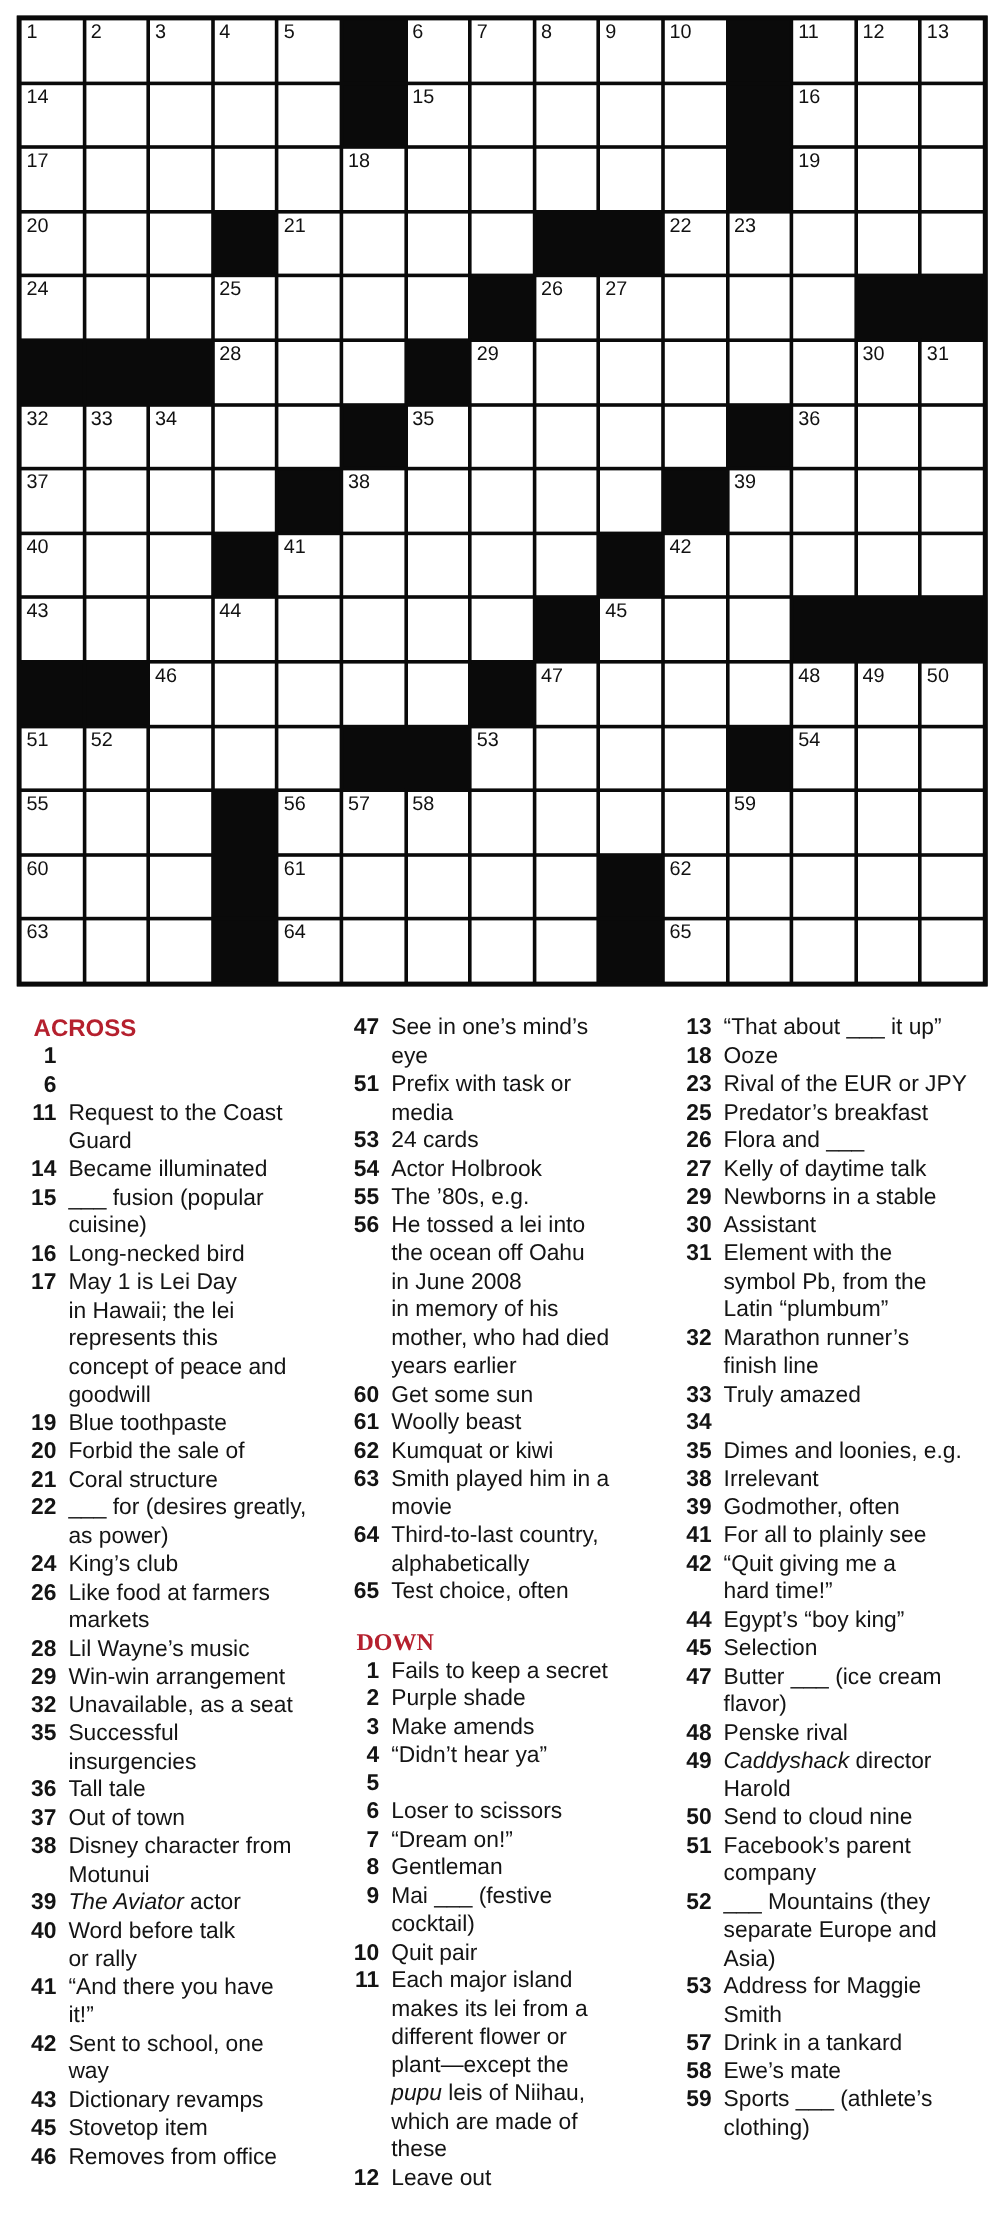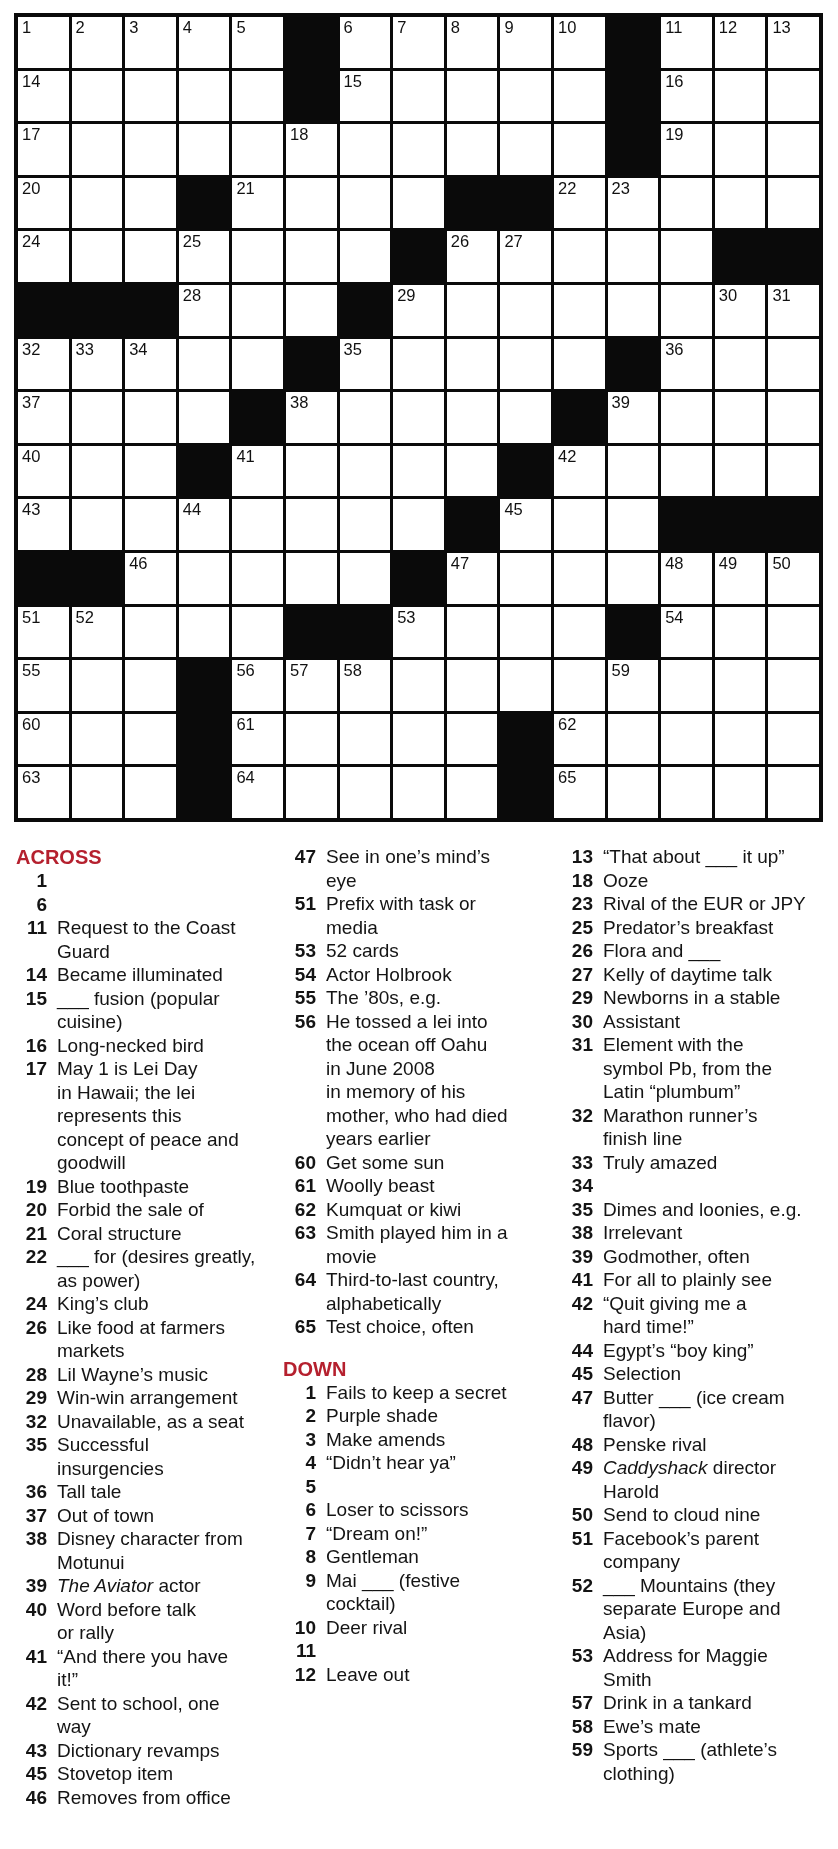--- a/index.html
+++ b/index.html
@@ -29,23 +29,23 @@
   .clue-col {
     position: absolute; top: 845px;
     font-size: 19px; line-height: 23.5px; color: #141414;
   }
   #clue-col-1 { left: 14px;  width: 268px; }
   #clue-col-2 { left: 283px; width: 258px; }
   #clue-col-3 { left: 560px; width: 272px; }
   .section-header {
     color: #b5202e; font-weight: bold;
     font-size: 20px; line-height: 24px;
-    margin-left: 2px;
+    margin-left: 14px;
   }
-  .down-header { margin-top: 18px; margin-left: 0; }
+  .down-header { margin-top: 18px; margin-left: 14px; font-family: Liberation Serif, serif; }
   .clue { display: flex; align-items: flex-start; }
   .clue .cnum {
     flex: 0 0 33px; text-align: right;
     font-weight: bold;
   }
   .clue .ctext {
     margin-left: 10px;
     white-space: pre-line;
   }
   .ctext i { font-style: italic; text-align: center; }
@@ -543,21 +543,21 @@
         <span class="ctext">See in one’s mind’s
 eye</span>
       </div>
       <div class="clue">
         <span class="cnum">51</span>
         <span class="ctext">Prefix with task or
 media</span>
       </div>
       <div class="clue">
         <span class="cnum">53</span>
-        <span class="ctext">52 cards</span>
+        <span class="ctext">24 cards</span>
       </div>
       <div class="clue">
         <span class="cnum">54</span>
         <span class="ctext">Actor Holbrook</span>
       </div>
       <div class="clue">
         <span class="cnum">55</span>
         <span class="ctext">The ’80s, e.g.</span>
       </div>
       <div class="clue">
@@ -629,24 +629,31 @@
         <span class="cnum">8</span>
         <span class="ctext">Gentleman</span>
       </div>
       <div class="clue">
         <span class="cnum">9</span>
         <span class="ctext">Mai ___ (festive
 cocktail)</span>
       </div>
       <div class="clue">
         <span class="cnum">10</span>
-        <span class="ctext">Deer rival</span>
+        <span class="ctext">Quit pair</span>
       </div>
       <div class="clue">
         <span class="cnum">11</span>
+        <span class="ctext">Each major island
+makes its lei from a
+different flower or
+plant—except the
+<i>pupu</i> leis of Niihau,
+which are made of
+these</span>
       </div>
       <div class="clue">
         <span class="cnum">12</span>
         <span class="ctext">Leave out</span>
       </div>
     </div>
 </div>
 
 <div class="clue-col" id="clue-col-3">
   <div id="down-part2">

